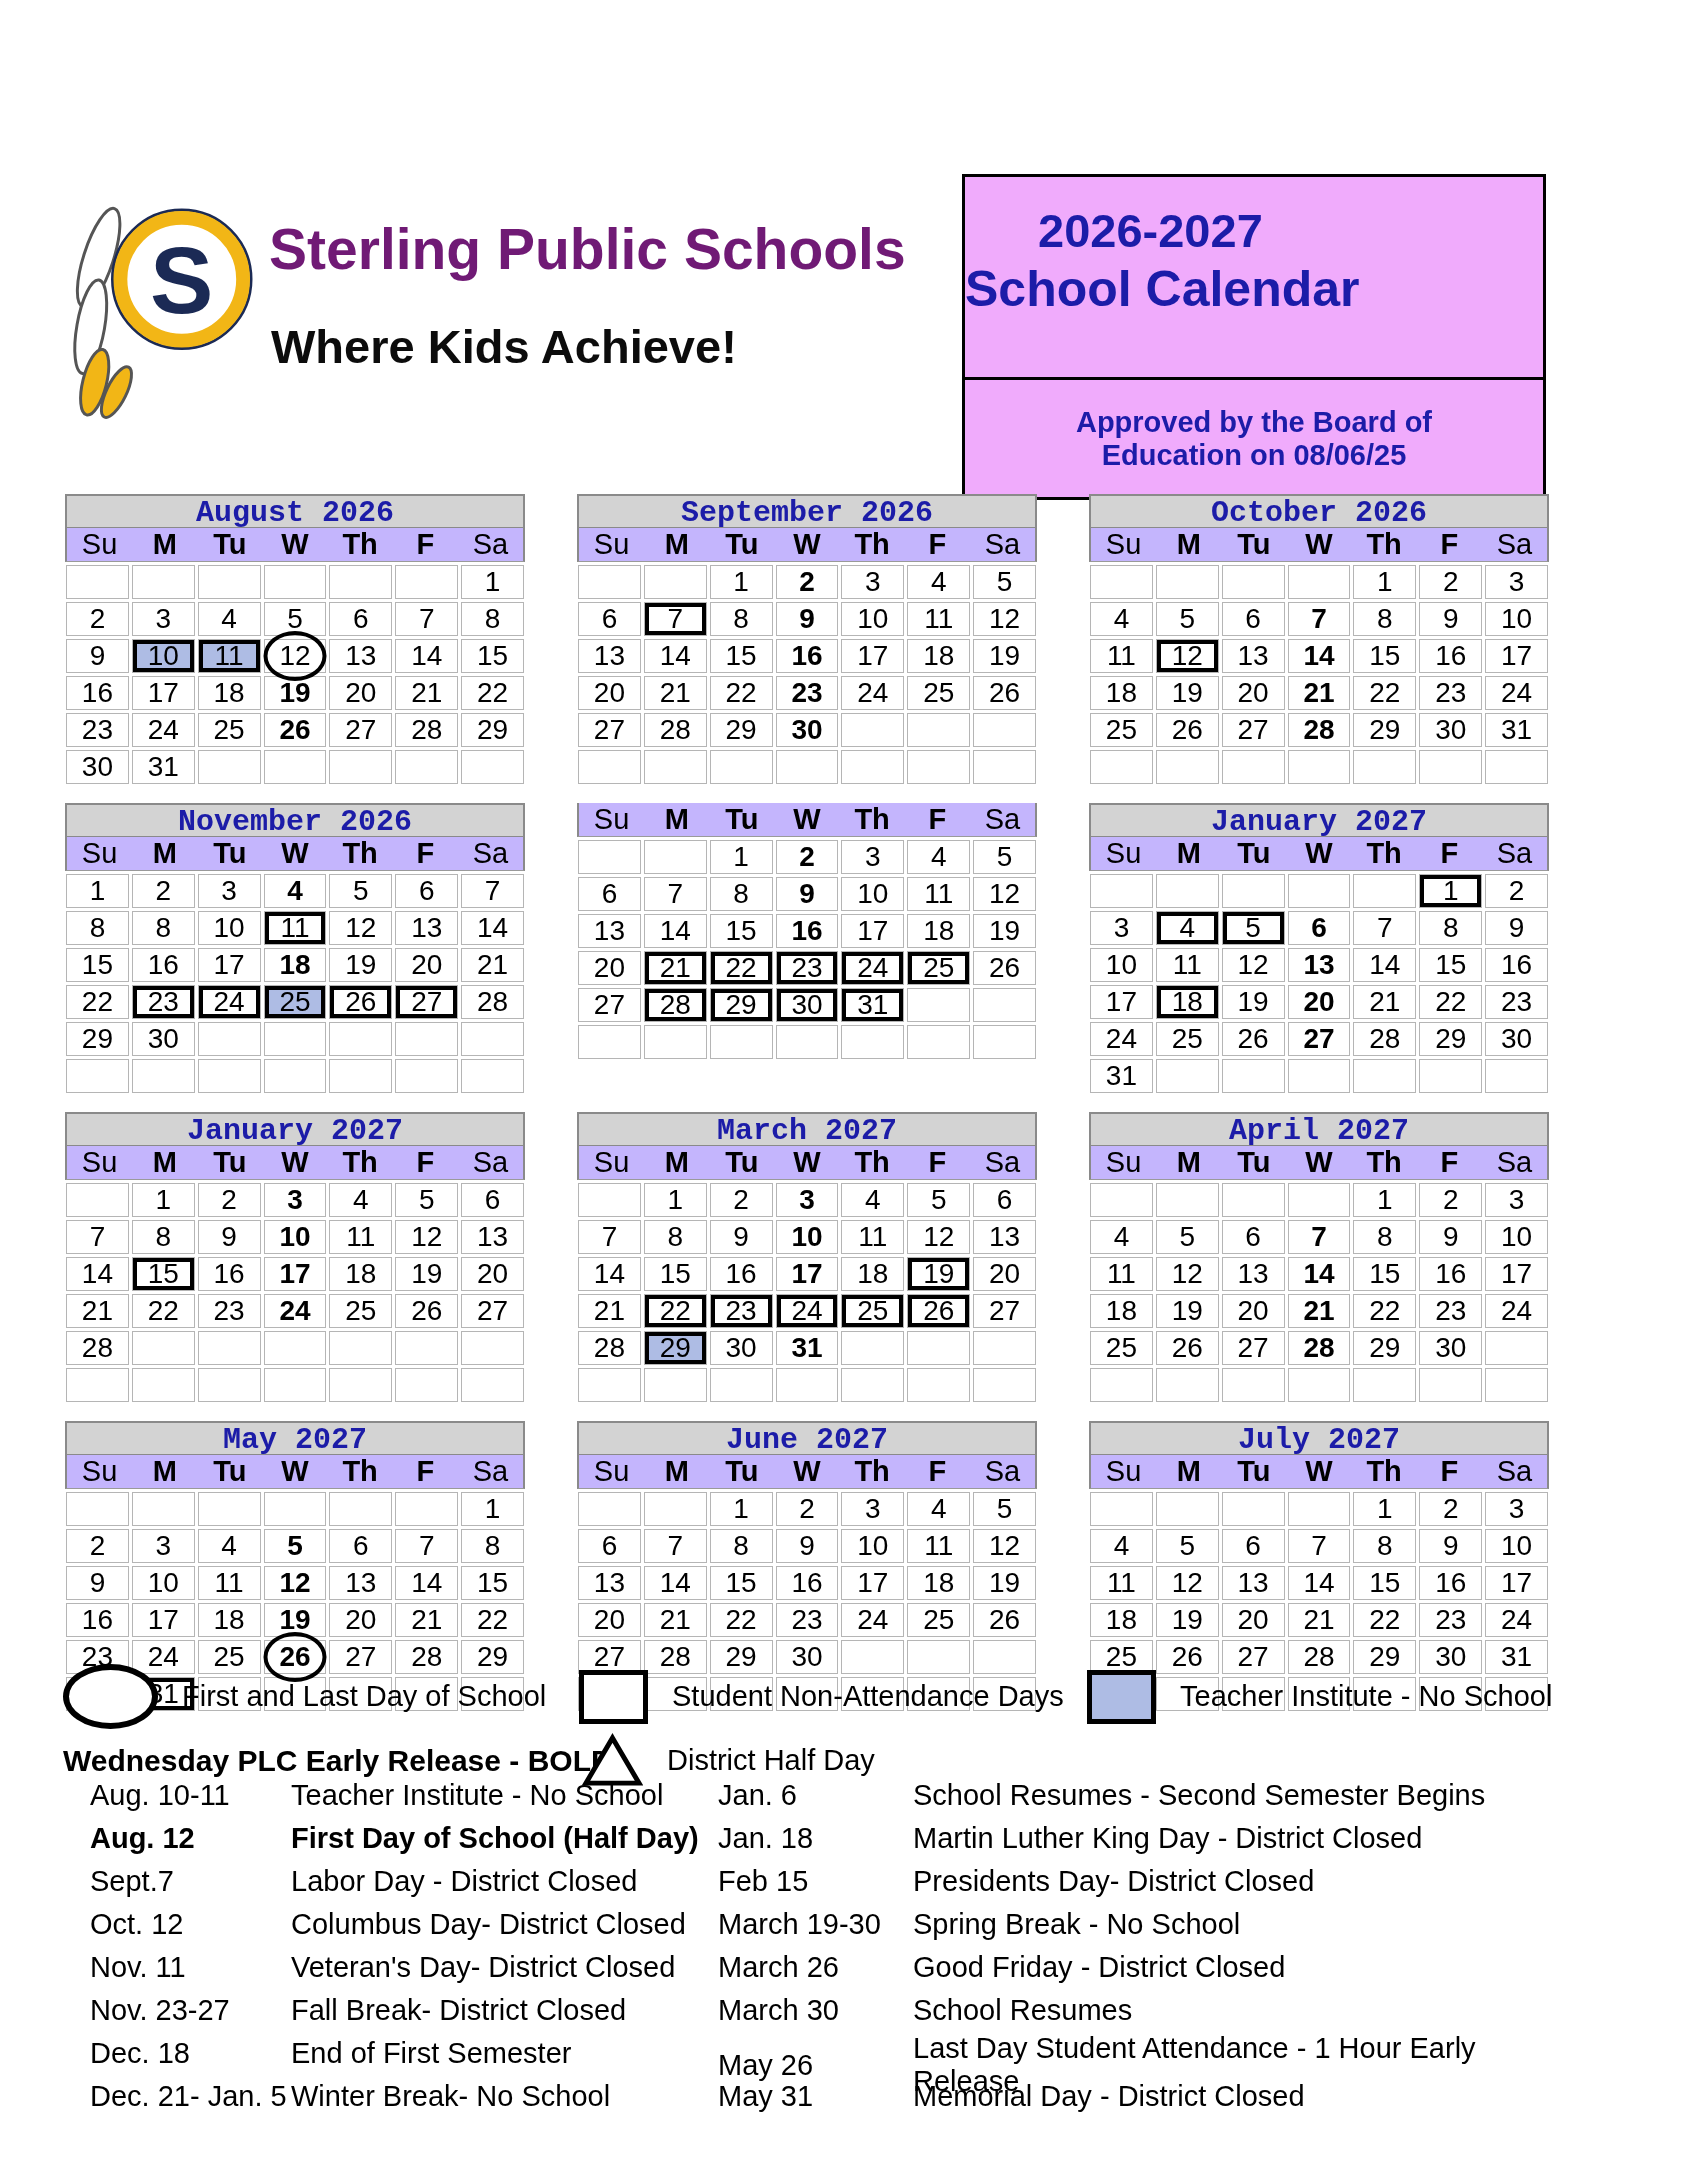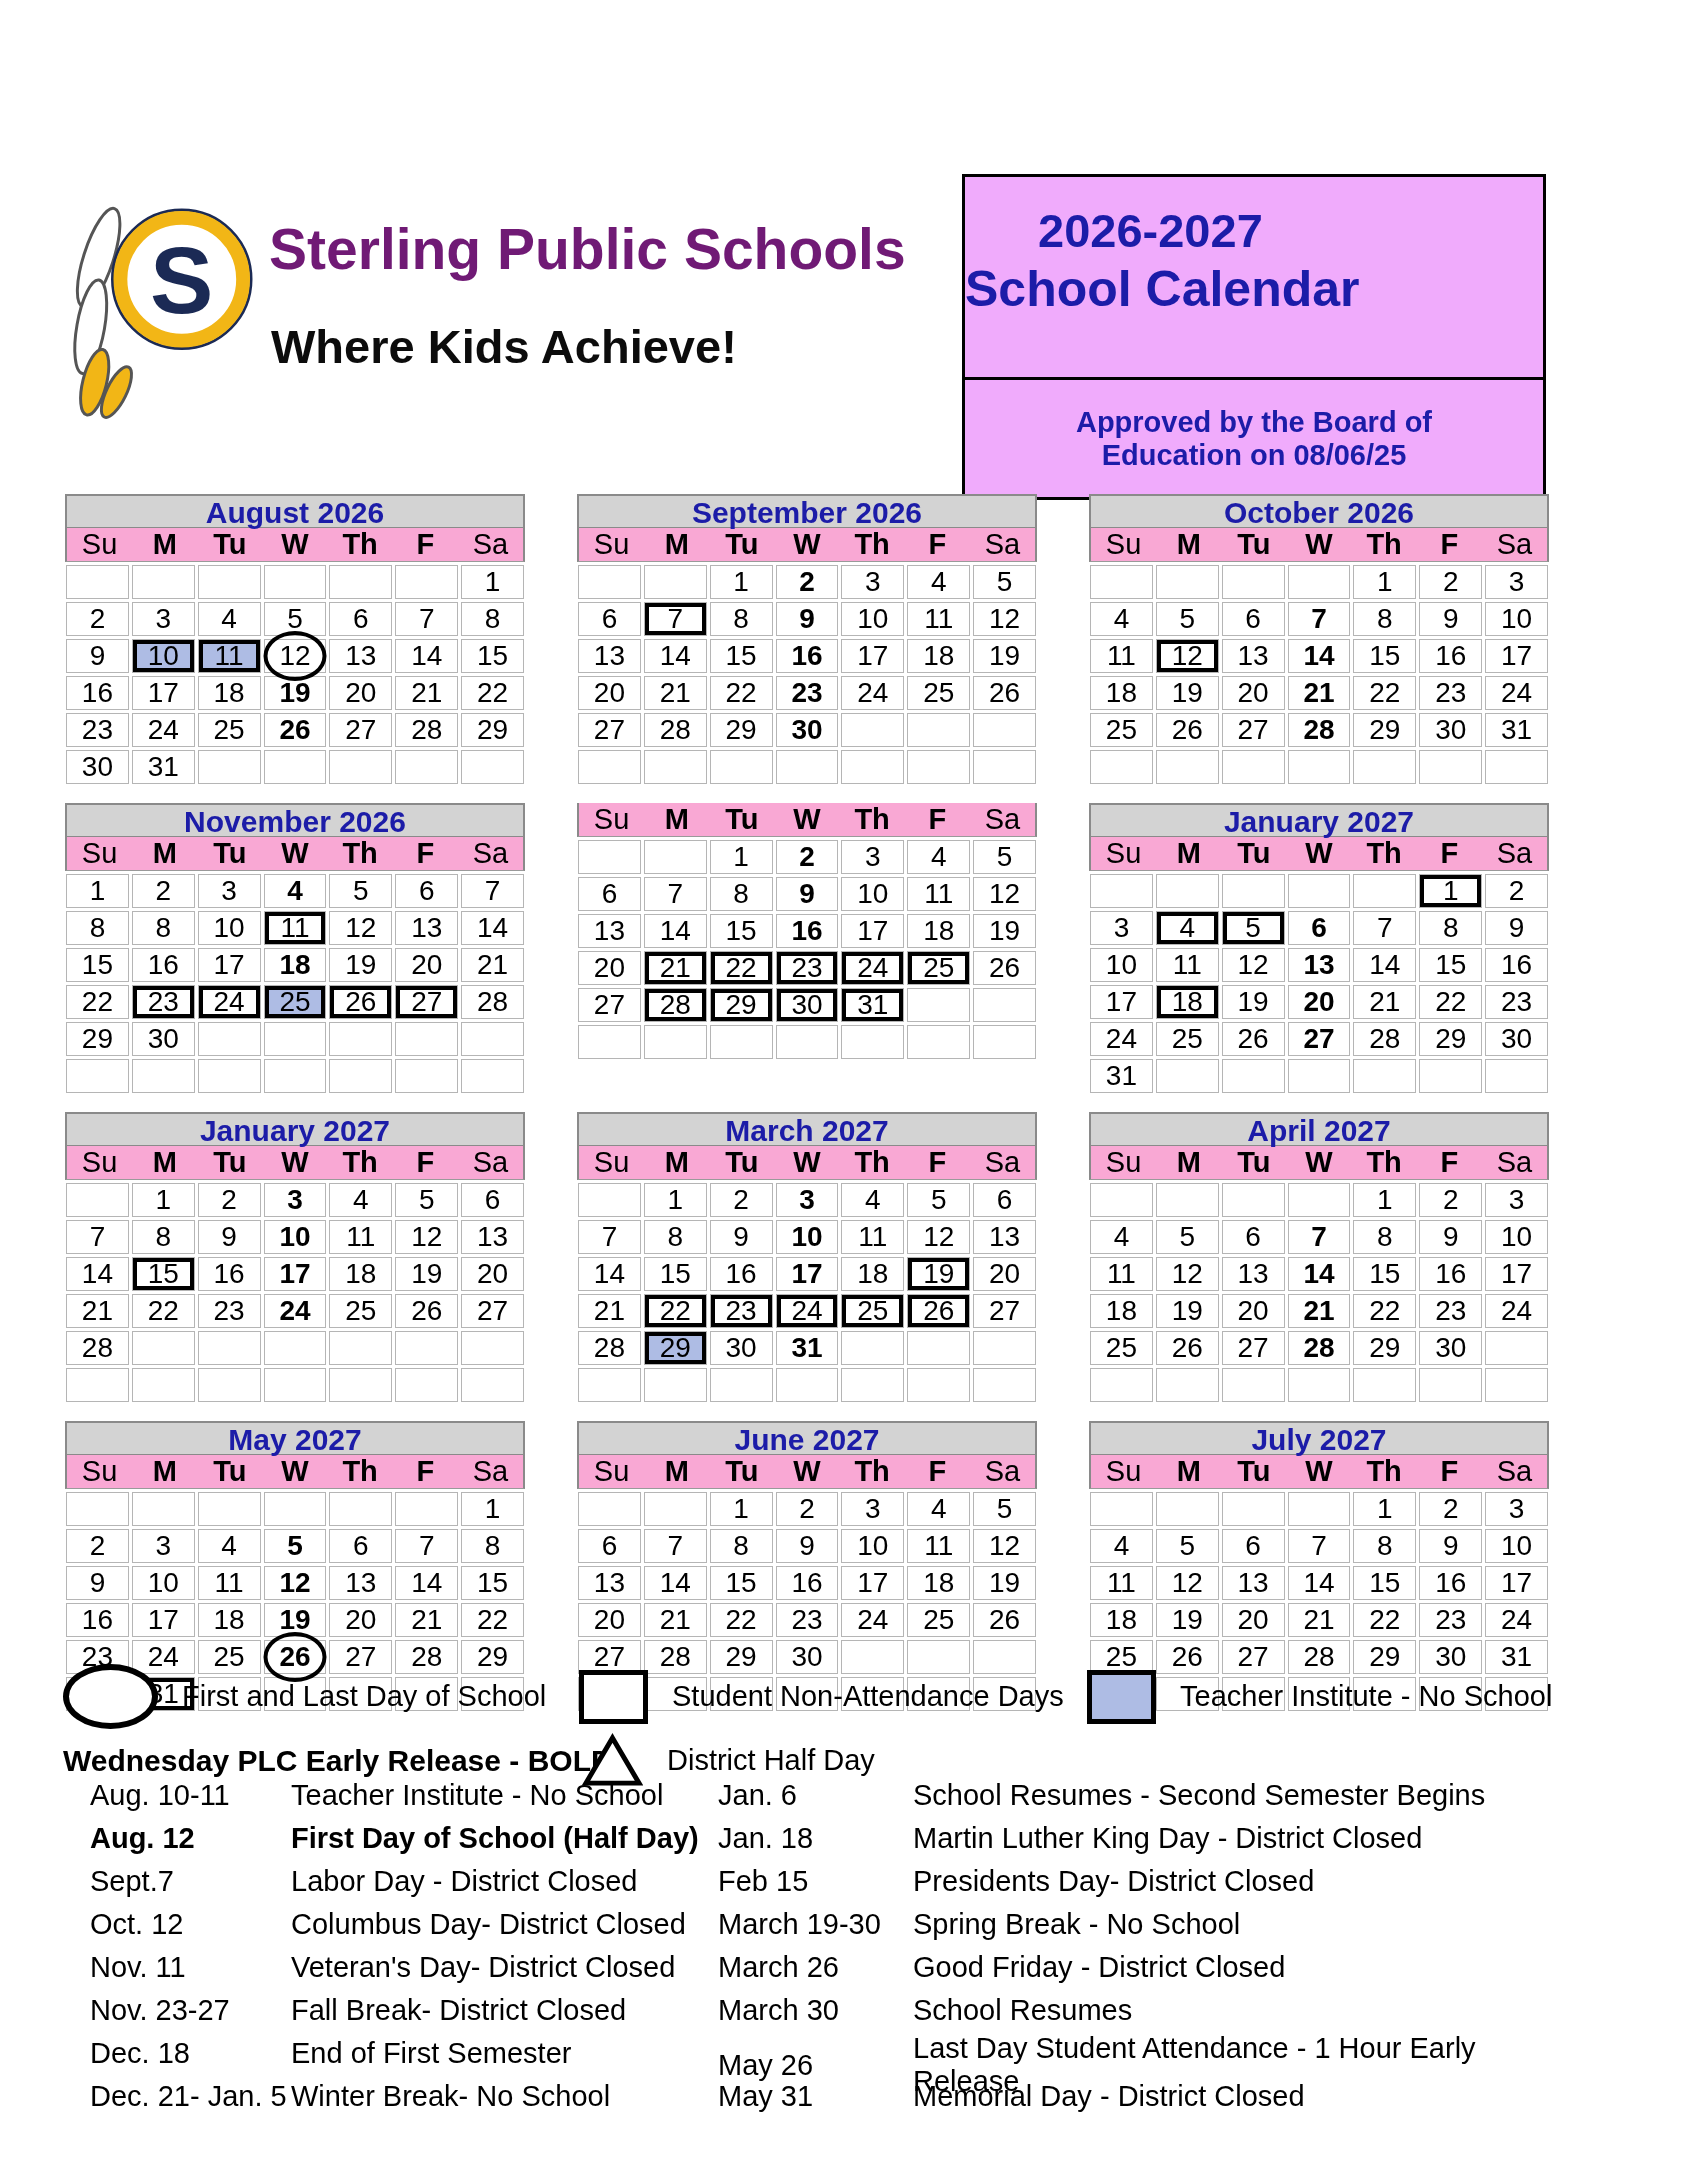--- a/index.html
+++ b/index.html
@@ -16,22 +16,22 @@
   .title-line1{font-size:47px;font-weight:bold;color:#1c1ca8;padding-left:73px;line-height:59px;}
   .title-line2{font-size:50px;font-weight:bold;color:#1c1ca8;line-height:59px;}
   .title-bottom{height:117px;display:flex;align-items:center;justify-content:center;text-align:center;
     font-size:29px;font-weight:bold;color:#1c1ca8;padding:0 40px;}
   
   #months{position:absolute;left:65px;top:494px;display:grid;
     grid-template-columns:repeat(3,460px);column-gap:52px;row-gap:16px;}
   .month{width:460px;}
   .m-title{height:34px;line-height:34px;text-align:center;background:#d3d3d3;
     border:2px solid #8a8a8a;border-bottom:1px solid #8a8a8a;
-    font-size:30px;font-weight:bold;color:#1c1ca8;box-sizing:border-box;}
-  .m-head{display:grid;grid-template-columns:repeat(7,1fr);height:34px;background:#f9a8d4;
+    font-size:30px;font-weight:bold;color:#1c1ca8;box-sizing:border-box;font-family:Liberation Mono, monospace;}
+  .m-head{display:grid;grid-template-columns:repeat(7,1fr);height:34px;background:#c4b5fd;
     border-left:2px solid #8a8a8a;border-right:2px solid #8a8a8a;border-bottom:1px solid #9a9a9a;box-sizing:border-box;}
   .m-head span{display:flex;align-items:center;justify-content:center;font-size:29px;}
   .m-head span.hb{font-weight:bold;}
   .m-grid{display:grid;grid-template-columns:repeat(7,1fr);gap:3px;padding:3px 1px;}
   .cell{height:32px;background:#ffffff;border:1px solid #b5b5b5;display:flex;align-items:center;justify-content:center;
     font-size:28px;position:relative;}
   .f-plc{font-weight:bold;}
   .f-box{box-shadow:inset 0 0 0 4px #000;}
   .f-inst{background:#aebce4;box-shadow:inset 0 0 0 4px #000;}
   .f-circ{z-index:2;}

